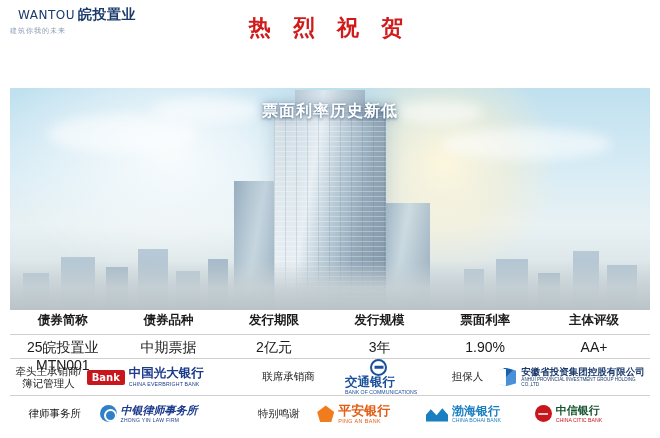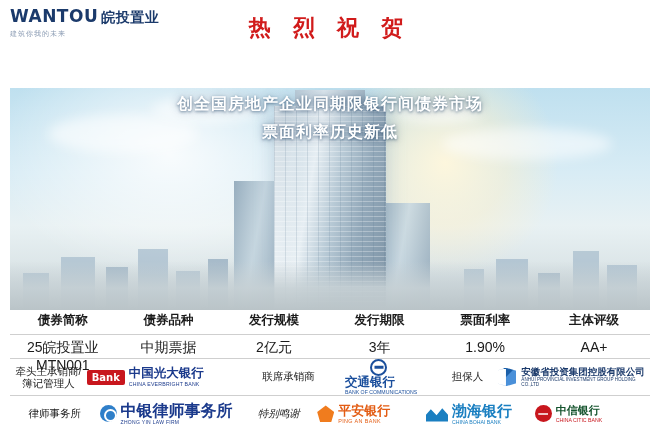--- a/index.html
+++ b/index.html
@@ -10,21 +10,21 @@
     overflow: hidden;
   }
   .poster { position: relative; width: 660px; height: 438px; background:#fff; }
 
   
   .logo-row { position:absolute; left:10px; top:6px; display:flex; align-items:flex-start; }
   .logo-mark { display:flex; flex-direction:column; }
   .logo-main { display:flex; align-items:baseline; }
   .logo-en {
     font-family:"DejaVu Sans", sans-serif;
-    font-weight:bold; font-size:17px; letter-spacing:0.5px; color:#1b3a6b;
+    font-weight:normal; font-size:12px; letter-spacing:0.5px; color:#1b3a6b;margin-left:8px;
   }
   .logo-cn { font-size:14px; font-weight:bold; color:#1b3a6b; margin-left:3px; letter-spacing:0.5px;}
   .logo-sub { font-size:7px; color:#8a9bb3; letter-spacing:1px; margin-top:2px; }
 
   
   .title-main {
     position:absolute; left:0; right:0; top:13px;
     text-align:center; color:#d11b1b; font-weight:bold;
     font-size:22px; letter-spacing:8px;
   }
@@ -169,36 +169,36 @@
   .ahtz-en { font-size:4.6px; color:#1b3a6b; }
 
   .zy-mark {
     width:17px; height:17px; border-radius:50%; background:#2f7fc9;
     margin-right:4px; position:relative; flex:0 0 auto;
   }
   .zy-mark::after{
     content:""; position:absolute; left:4px; top:4px; width:9px; height:9px;
     border:2px solid #fff; border-radius:50%;
   }
-  .zy-cn { font-size:16px; font-weight:bold; color:#1b3a8c; line-height:1.05; }
+  .zy-cn { font-size:11px; font-weight:bold; color:#1b3a8c; line-height:1.05;font-style:italic; }
   .zy-en { font-size:5px; color:#1b3a8c; letter-spacing:0.3px; }
 
   .pa-mark {
     width:17px; height:17px; margin-right:4px; flex:0 0 auto;
     background:#f07c1e; clip-path: polygon(50% 0%, 100% 38%, 82% 100%, 18% 100%, 0% 38%);
   }
   .pa-cn { font-size:13px; font-weight:bold; color:#e35c13; line-height:1.05; }
   .pa-en { font-size:5.4px; color:#e35c13; letter-spacing:0.4px; }
 
   .bh-mark {
     width:22px; height:15px; margin-right:4px; flex:0 0 auto;
     background:#1a7fc1;
     clip-path: polygon(0% 55%, 22% 18%, 48% 58%, 74% 12%, 100% 55%, 100% 100%, 0% 100%);
   }
-  .bh-cn { font-size:15px; font-weight:bold; color:#1a7fc1; line-height:1.05; }
+  .bh-cn { font-size:12px; font-weight:bold; color:#1a7fc1; line-height:1.05; }
   .bh-en { font-size:5.2px; color:#1a7fc1; }
 
   .citic-mark {
     width:17px; height:17px; border-radius:50%; background:#c8161d;
     margin-right:4px; position:relative; flex:0 0 auto;
     display:flex; align-items:center; justify-content:center;
   }
   .citic-mark::after{
     content:""; width:10px; height:10px; background:#fff;
     clip-path: polygon(0 42%, 100% 42%, 100% 58%, 0 58%, 0 42%);
@@ -249,31 +249,30 @@
     <div class="tower3"></div>
     <div class="tower">
       <div class="tower-crown"></div>
       <div class="tower-lines"></div>
       <div class="tower-lines-v"></div>
     </div>
 
     <div class="ground"></div>
 
     <div class="hero-text">
-      <div class="hero-line1">创全国房地产企业同期限银行间债券市场</div>
       <div class="hero-line2">票面利率历史新低</div>
     </div>
   </div>
 
   <div class="table-wrap">
     <div class="row-head">
       <div class="cell col1">债券简称</div>
       <div class="cell col2">债券品种</div>
+      <div class="cell col4">发行期限</div>
       <div class="cell col3">发行规模</div>
-      <div class="cell col4">发行期限</div>
       <div class="cell col5">票面利率</div>
       <div class="cell col6">主体评级</div>
     </div>
     <div class="divider"></div>
     <div class="row-val">
       <div class="cell col1">25皖投置业MTN001</div>
       <div class="cell col2">中期票据</div>
       <div class="cell col3">2亿元</div>
       <div class="cell col4">3年</div>
       <div class="cell col5">1.90%</div>
@@ -326,21 +325,21 @@
       <div class="plabel" style="width:14%;">律师事务所</div>
 
       <div class="pbox lg" style="width:22%;">
         <div class="zy-mark"></div>
         <div>
           <div class="zy-cn">中银律师事务所</div>
           <div class="zy-en">ZHONG YIN LAW FIRM</div>
         </div>
       </div>
 
-      <div class="plabel" style="width:12%;font-style:italic;">特别鸣谢</div>
+      <div class="plabel" style="width:12%;">特别鸣谢</div>
 
       <div class="pbox lg" style="width:17%;">
         <div class="pa-mark"></div>
         <div>
           <div class="pa-cn">平安银行</div>
           <div class="pa-en">PING AN BANK</div>
         </div>
       </div>
 
       <div class="pbox lg" style="width:17%;">

